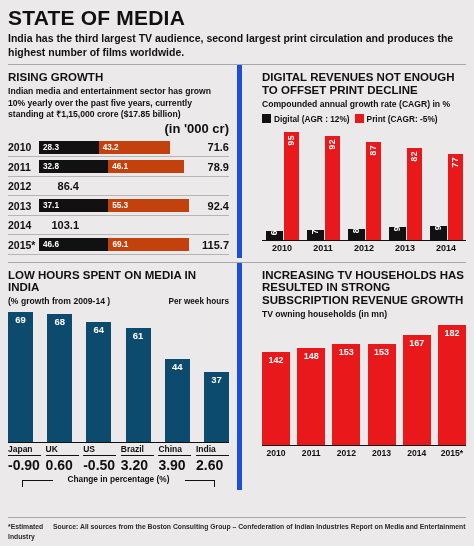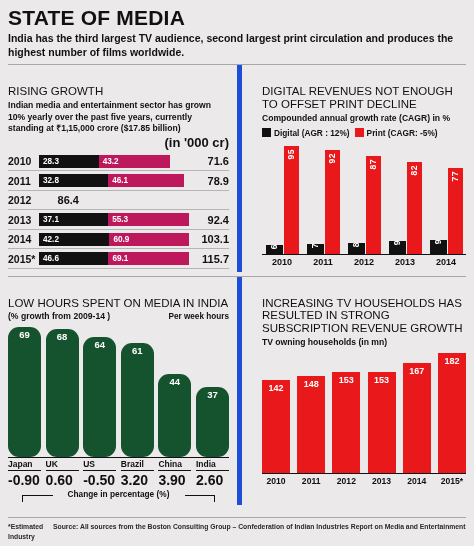--- a/index.html
+++ b/index.html
@@ -24,43 +24,43 @@
   }
   .rule { height: 1px; background: #a8a6a6; margin: 5px 0 0 0; }
 
   
   .grid { display: flex; width: 458px; }
   .col { width: 229px; }
   .col-left { padding-right: 8px; }
   .col-right { padding-left: 20px; border-left: 5px solid #1d4ed8; }
 
   .sec-title {
-    font-size: 11.5px; font-weight: normal; line-height: 1.12;
-    text-transform: uppercase; margin-top: 20px;
+    font-size: 11.5px; font-weight: bold; line-height: 1.12;
+    text-transform: uppercase; margin-top: 6px;
   }
   .sec-desc { font-size: 8.6px; font-weight: bold; line-height: 1.34; margin-top: 2px; }
   .sec-note { font-size: 8.2px; font-weight: bold; margin-top: 1px; }
   .note-right { text-align: right; font-size: 13px; font-weight: bold; }
 
   
   .legend { display: flex; align-items: center; gap: 5px; font-size: 8.3px; font-weight: bold; margin-top: 3px; }
   .legend .item { display: flex; align-items: center; gap: 3px; }
   .sw { width: 9px; height: 9px; display: inline-block; }
   .sw.black { background: #111; }
   .sw.red { background: #e8181b; }
   .legend .total { margin-left: auto; font-size: 9.5px; font-weight: bold; }
 
   
   .stack-rows { margin-top: 2px; }
   .srow { display: flex; align-items: center; height: 19.5px; border-bottom: 1px solid #b6b4b4; }
   .srow .yr { width: 31px; font-size: 10.5px; font-weight: bold; flex: none; }
   .srow .bars { flex: 1; display: flex; height: 13px; position: relative; }
   .srow .seg { height: 100%; position: relative; display: flex; align-items: center; }
   .srow .seg.adv { background: #111; }
-  .srow .seg.sub { background: #be185d; }
+  .srow .seg.sub { background: #c2410c; }
   .srow .seg .v {
     color: #fff; font-size: 8.2px; font-weight: bold;
     padding-left: 4px; white-space: nowrap;
   }
   .srow .tot { width: 40px; text-align: right; font-size: 11px; font-weight: bold; flex: none; }
 
   
   .vchart { height: 130px; position: relative; margin-top: 4px; }
   .vplot { height: 112px; display: flex; align-items: flex-end; justify-content: space-between; }
   .vgroup { width: 40px; display: flex; align-items: flex-end; justify-content: center; gap: 1px; }
@@ -74,21 +74,21 @@
   .vbar.black .rv { top: -1px; }
   .vaxis { display: flex; justify-content: space-between; border-top: 1px solid #111; padding-top: 2px; }
   .vaxis span { width: 40px; text-align: center; font-size: 9px; font-weight: bold; }
 
   
   .hchart { margin-top: 3px; }
   .hplot {
     height: 132px; display: flex; align-items: flex-end;
     justify-content: space-between; border-bottom: 1px solid #111;
   }
-  .hbar { width: 33px; background: #14532d; position: relative; border-radius: 11px; }
+  .hbar { width: 25px; background: #0c4a6e; position: relative; }
   .hbar .v {
     position: absolute; top: 2px; left: 0; right: 0; text-align: center;
     color: #fff; font-size: 9.5px; font-weight: bold;
   }
   .haxis { display: flex; justify-content: space-between; margin-top: 1px; }
   .haxis .cell { width: 33px; }
   .haxis .nm { font-size: 8.5px; font-weight: bold; display: block; }
   .haxis .pc {
     font-size: 14px; font-weight: bold; display: block;
     border-top: 1px solid #111; margin-top: 1px; padding-top: 1px;
@@ -180,28 +180,20 @@
               <span class="v">37.1</span>
             </span>
             <span class="seg sub" style="width:60.9%">
               <span class="v">55.3</span>
             </span>
           </span>
           <span class="tot">92.4</span>
         </div>
         <div class="srow">
           <span class="yr">2014</span>
-          <span class="bars">
-            <span class="seg adv" style="width:59.4%">
-              <span class="v">42.2</span>
-            </span>
-            <span class="seg sub" style="width:67.1%">
-              <span class="v">60.9</span>
-            </span>
-          </span>
           <span class="tot">103.1</span>
         </div>
         <div class="srow">
           <span class="yr">2015*</span>
           <span class="bars">
             <span class="seg adv" style="width:65.6%">
               <span class="v">46.6</span>
             </span>
             <span class="seg sub" style="width:76.1%">
               <span class="v">69.1</span>

